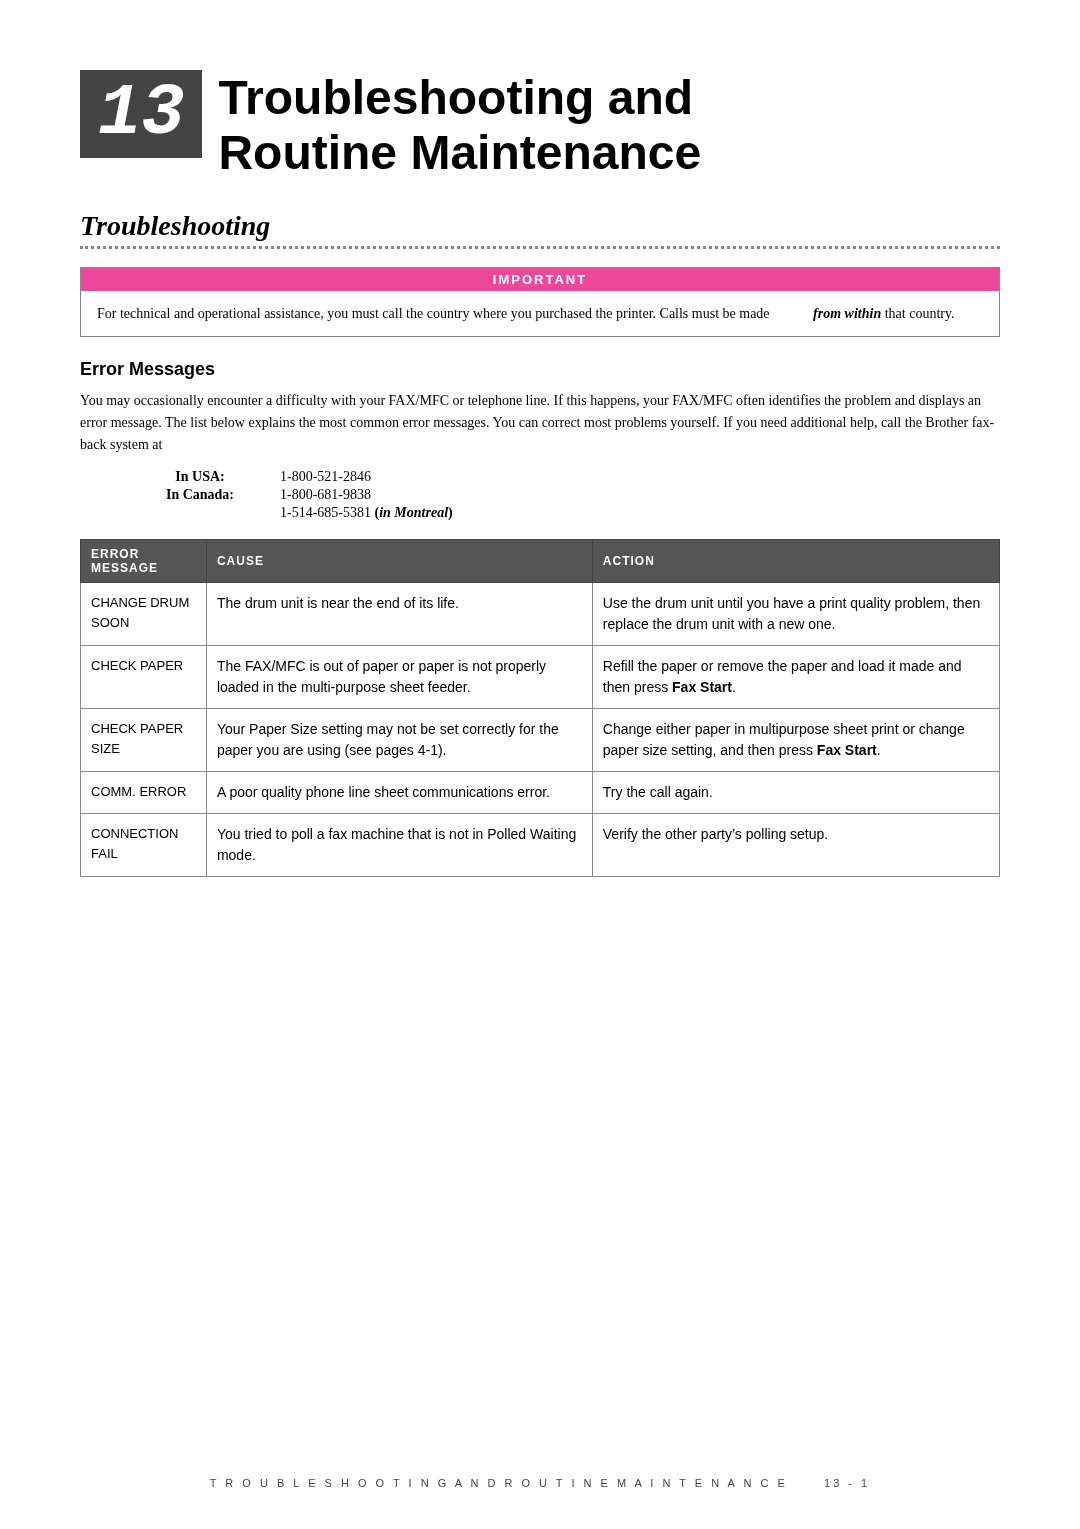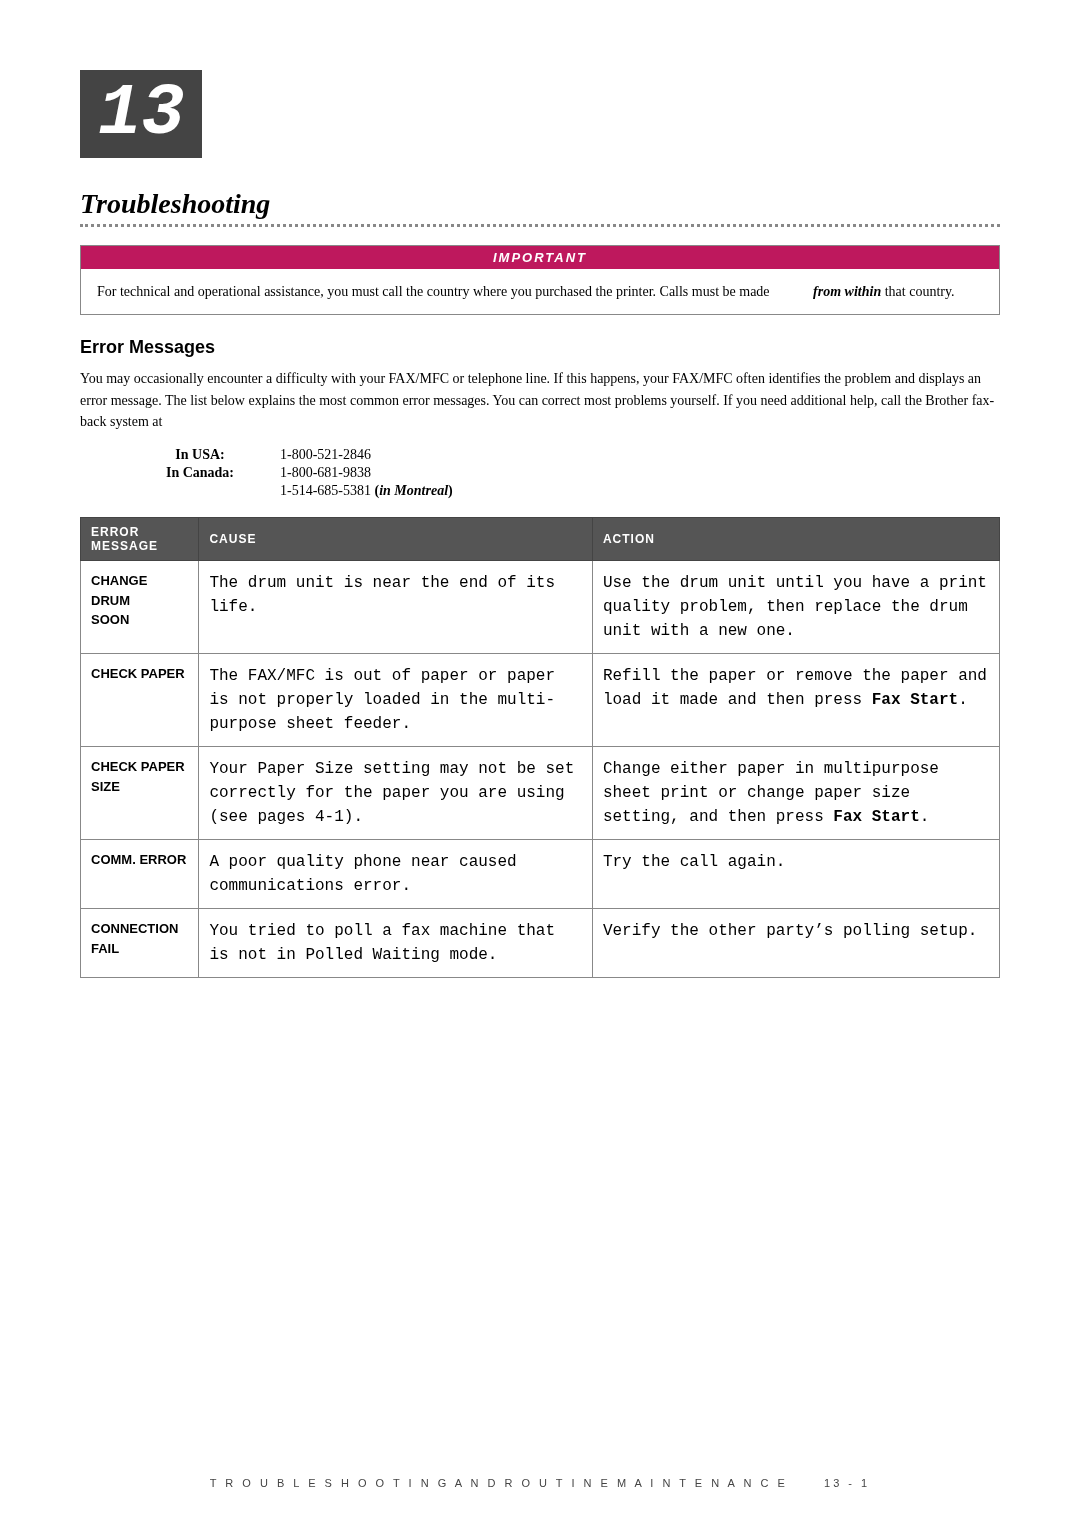--- a/index.html
+++ b/index.html
@@ -63,29 +63,28 @@
       margin-bottom: 18px;
     }
 
     
     .important-box {
       border: 1px solid #888888;
       margin-bottom: 22px;
     }
 
     .important-header {
-      background: #be185d;
+      background: #ec4899;
       color: #ffffff;
       text-align: center;
       font-family: Arial, Helvetica, sans-serif;
       font-weight: bold;
       font-size: 13px;
       letter-spacing: 2px;
       padding: 4px 0;
-      font-style: italic;
     }
 
     .important-body {
       padding: 12px 16px;
       font-size: 14px;
       line-height: 1.5;
       font-family: Times New Roman, Times, serif;
     }
 
     .important-body em {
@@ -151,28 +150,28 @@
       text-transform: uppercase;
       padding: 7px 10px;
       border: 1px solid #444444;
       text-align: left;
     }
 
     .error-table td {
       border: 1px solid #888888;
       padding: 10px 10px;
       vertical-align: top;
-      font-family: Liberation Mono, monospace;
-      font-size: 16px;
+      font-family: Liberation Sans, sans-serif;
+      font-size: 14px;
       line-height: 1.5;
     }
 
     .error-table td.error-name {
       font-family: Arial, Helvetica, sans-serif;
-      font-weight: bold;
+      font-weight: normal;
       font-size: 13px;
       text-transform: uppercase;
     }
 
     
     .page-footer {
       position: absolute;
       bottom: 40px;
       left: 0;
       right: 0;
@@ -181,20 +180,24 @@
       font-size: 11px;
       letter-spacing: 3px;
       color: #444444;
     }
   </style>
 </head>
 <body>
 
 <div class="chapter-header">
   <div class="chapter-number-box">13</div>
+  <div class="chapter-title-text">
+    <span>Troubleshooting and</span><br>
+    <span>Routine Maintenance</span>
+  </div>
 </div>
 
 <div class="section-title">Troubleshooting</div>
 <hr class="dotted-rule">
 
 <div class="important-box">
   <div class="important-header">IMPORTANT</div>
   <div class="important-body">
     <span>For technical and operational assistance, you must call the country where you purchased the printer. Calls must be made </span><em>from within</em><span> that country.</span>
   </div>
@@ -248,21 +251,21 @@
     <tr>
       <td class="error-name">CHECK PAPER<br>SIZE</td>
       <td>Your Paper Size setting may not be set correctly for the paper you are using (see pages 4-1).</td>
       <td>
         <span>Change either paper in multipurpose sheet print or change paper size setting, and then press </span><strong>Fax Start</strong><span>.</span>
       </td>
     </tr>
 
     <tr>
       <td class="error-name">COMM. ERROR</td>
-      <td>A poor quality phone near caused communications error.</td>
+      <td>A poor quality phone line sheet communications error.</td>
       <td>Try the call again.</td>
     </tr>
 
     <tr>
       <td class="error-name">CONNECTION<br>FAIL</td>
       <td>You tried to poll a fax machine that is not in Polled Waiting mode.</td>
       <td>Verify the other party’s polling setup.</td>
     </tr>
   </tbody>
 </table>

